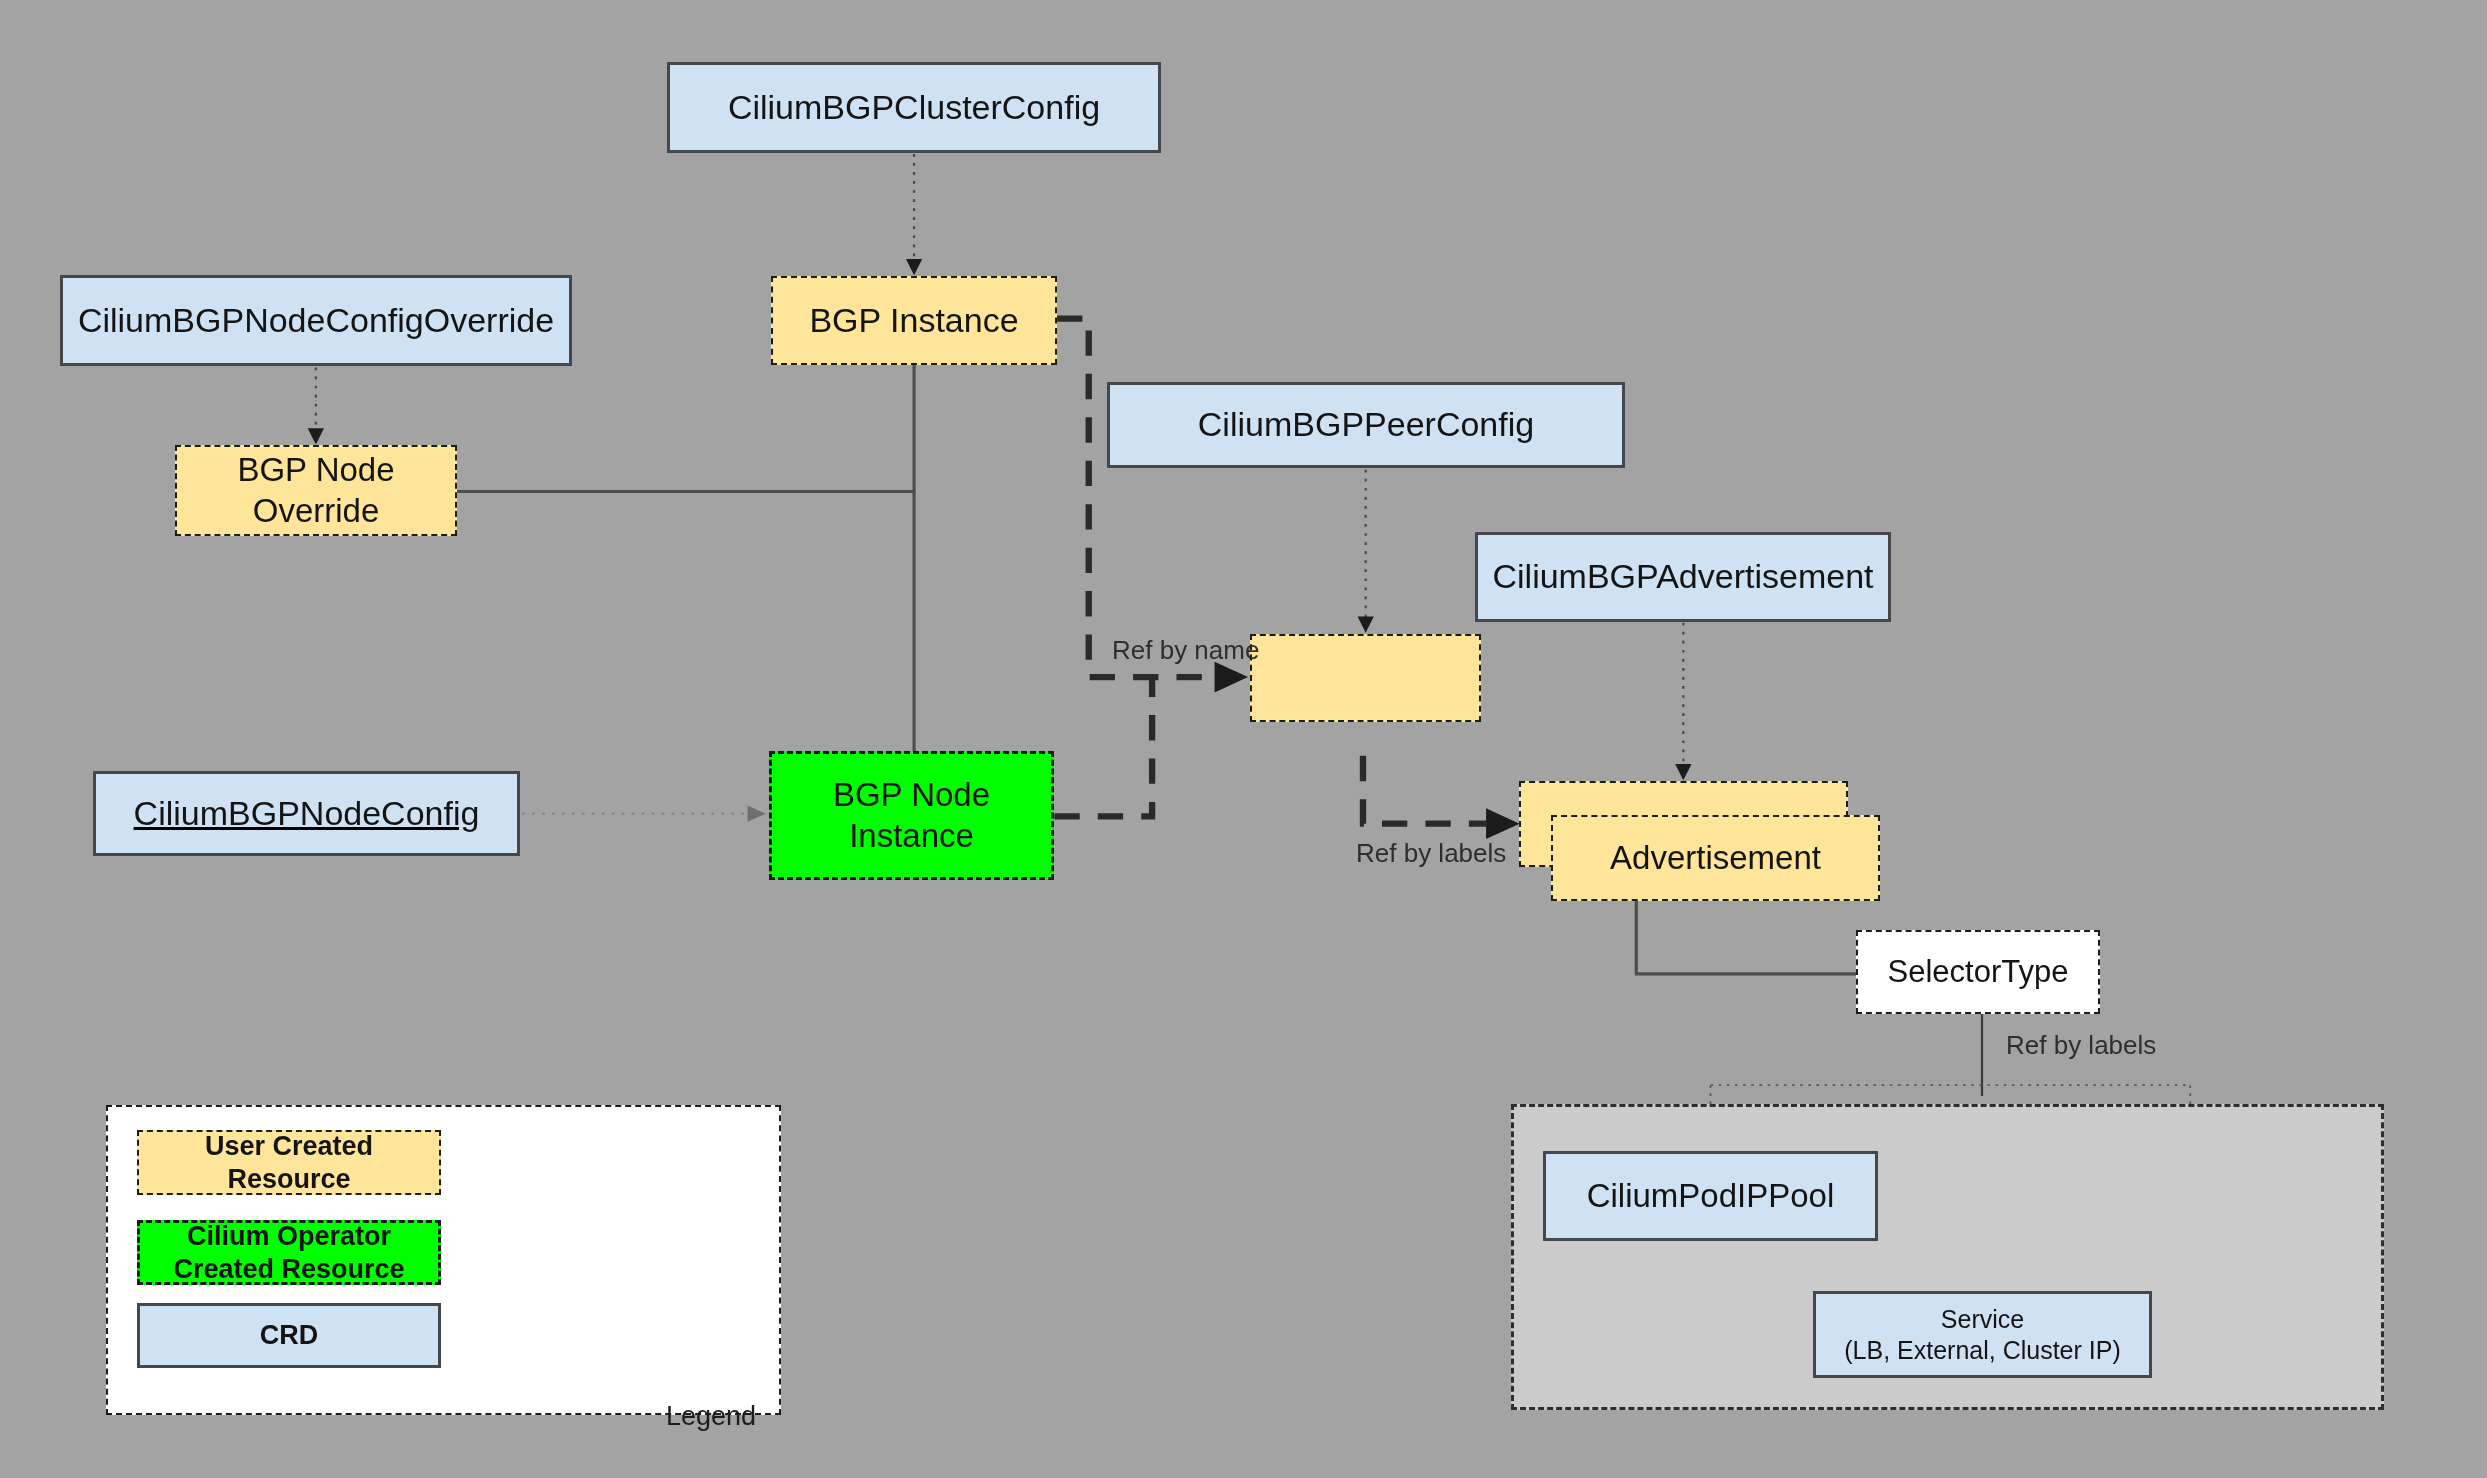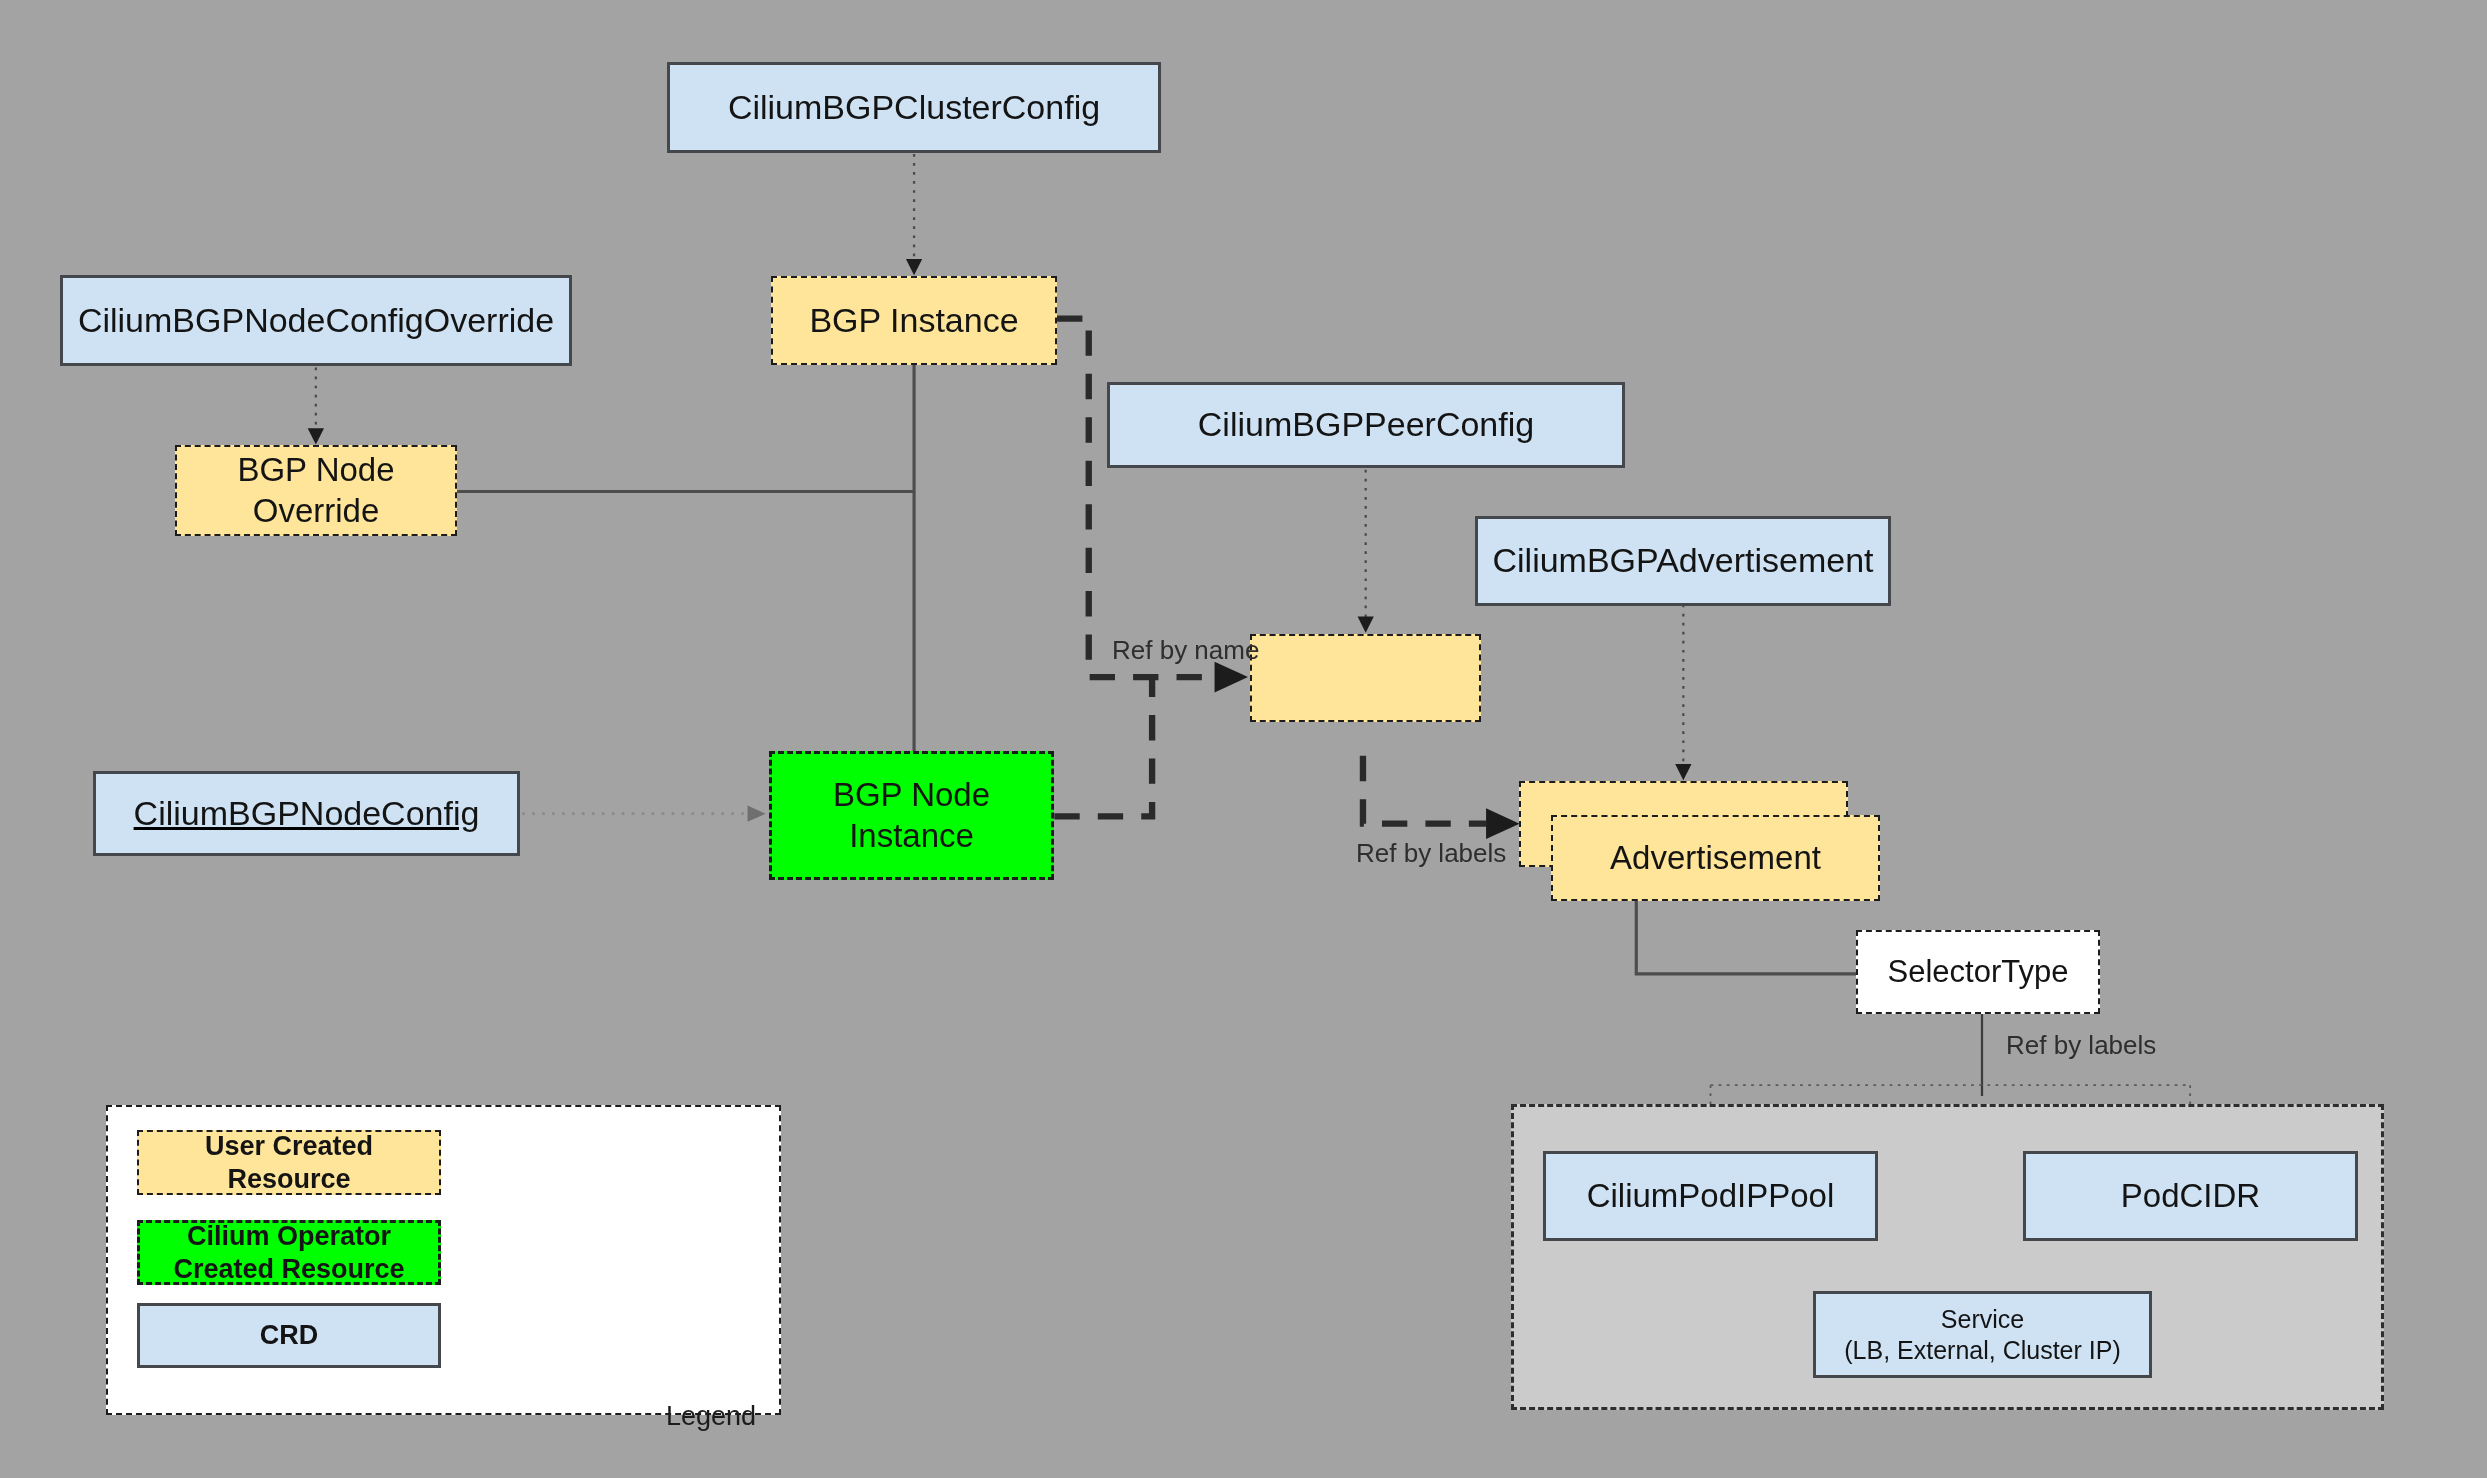--- a/index.html
+++ b/index.html
@@ -141,21 +141,21 @@
   </div>
 
   <div class="node crd" style="left:60px; top:275px; width:512px; height:91px;">
     <span class="lbl f38">CiliumBGPNodeConfigOverride</span>
   </div>
 
   <div class="node crd" style="left:1107px; top:382px; width:518px; height:86px;">
     <span class="lbl f38">CiliumBGPPeerConfig</span>
   </div>
 
-  <div class="node crd" style="left:1475px; top:516px; width:416px; height:90px;">
+  <div class="node crd" style="left:1475px; top:532px; width:416px; height:90px;">
     <span class="lbl f38">CiliumBGPAdvertisement</span>
   </div>
 
   <div class="node crd" style="left:93px; top:771px; width:427px; height:85px;text-decoration:underline;">
     <span class="lbl f38">CiliumBGPNodeConfig</span>
   </div>
 
   <div class="node user" style="left:771px; top:276px; width:286px; height:89px;">
     <span class="lbl f38">BGP Instance</span>
   </div>
@@ -178,23 +178,20 @@
   </div>
 
   <div class="node selector" style="left:1856px; top:930px; width:244px; height:84px;text-align:right;">
     <span class="lbl f34">SelectorType</span>
   </div>
 
   <div class="node crd" style="left:1543px; top:1151px; width:335px; height:90px;">
     <span class="lbl f36">CiliumPodIPPool</span>
   </div>
 
-  <div class="node crd" style="left:2023px; top:1151px; width:335px; height:90px;">
-    <span class="lbl f36">PodCIDR</span>
-  </div>
 
   <div class="node crd" style="left:1813px; top:1291px; width:339px; height:87px;">
     <span class="lbl f28">Service
 (LB, External, Cluster IP)</span>
   </div>
 
   <div class="edge-label" style="left:1092px; top:635px;padding-left:20px;">Ref by name</div>
   <div class="edge-label" style="left:1356px; top:838px;">Ref by labels</div>
   <div class="edge-label" style="left:2006px; top:1030px;">Ref by labels</div>
 

